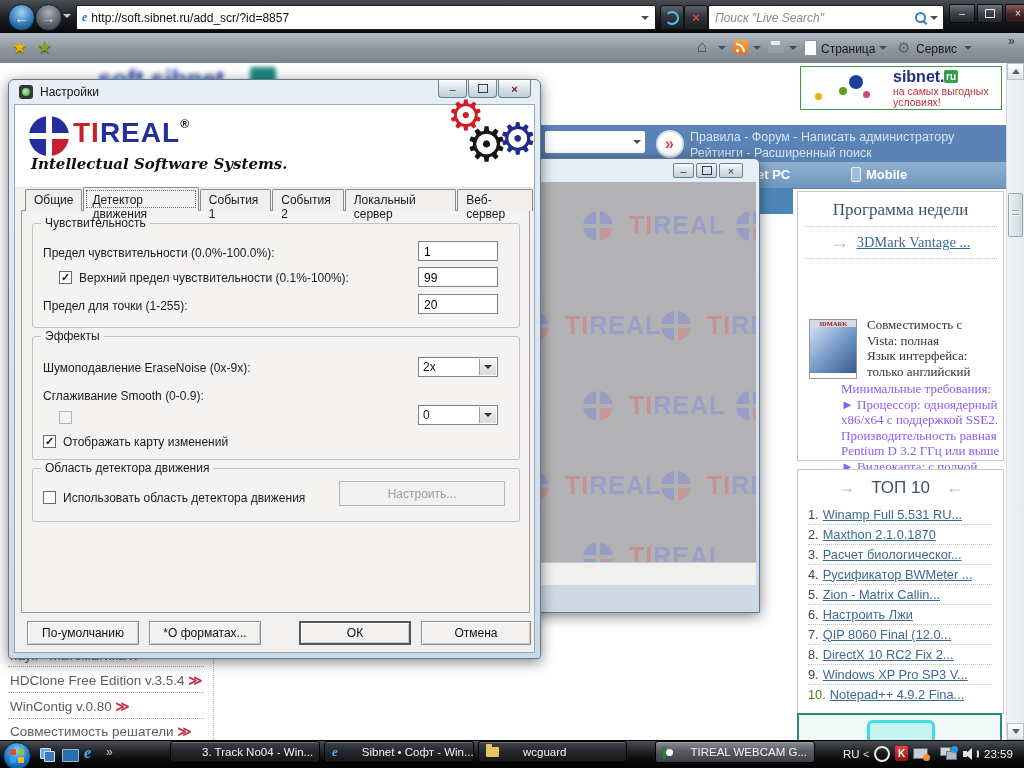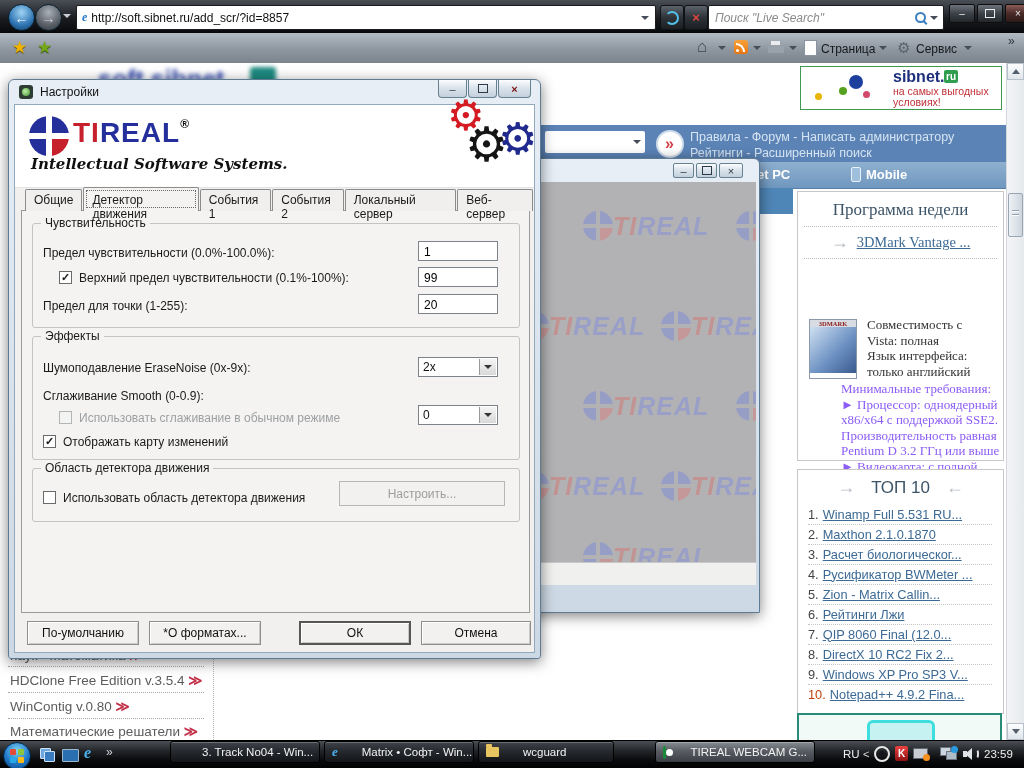--- a/index.html
+++ b/index.html
@@ -51,21 +51,21 @@
   .combo .cbtn{position:absolute;right:1px;top:1px;bottom:1px;width:16px;background:linear-gradient(#f4f4f4,#d9d9d9);border-left:1px solid #9a9a9a;display:flex;align-items:center;justify-content:center;}
   .combo .cbtn i{width:0;height:0;border-left:4px solid transparent;border-right:4px solid transparent;border-top:4px solid #333;}
   .cb{width:13px;height:13px;background:#fff;border:1px solid #6a6a6a;box-sizing:border-box;font-size:11px;font-weight:bold;color:#1a1a1a;line-height:10px;text-align:center;}
   .cb.dis{background:#f3f3f2;border-color:#b2b5b8;}
   .group{border:1px solid #c3c3c3;border-radius:3px;}
   .gt{position:absolute;top:-8px;left:8px;background:#f4f3f2;padding:0 4px;font-size:12px;color:#1a1a1a;}
   .dlglbl{font-size:12px;color:#1a1a1a;}
   .tab32{padding:3px 8px 3px;background:#f0efed;border:1px solid #8b8b8b;border-bottom:none;border-radius:2px 2px 0 0;font-size:12px;color:#1a1a1a;margin-right:1px;height:15px;}
   .tab32.act{background:#f4f3f2;padding-top:5px;margin-top:-3px;position:relative;z-index:3;outline:1px dotted #666;outline-offset:-4px;}
   
-  .wm{position:absolute;display:flex;align-items:center;gap:0;opacity:.9;font-style:italic;}
+  .wm{position:absolute;display:flex;align-items:flex-start;gap:16px;opacity:.9;}
   .wm-c{width:30px;height:30px;border-radius:50%;
     background:linear-gradient(to right,transparent 13px,#b2b2b4 13px,#b2b2b4 17px,transparent 17px),
                linear-gradient(to bottom,transparent 13px,#b2b2b4 13px,#b2b2b4 17px,transparent 17px),
                conic-gradient(#959cc7 0 90deg,#c79595 90deg 180deg,#959cc7 180deg 360deg);}
   .wm-t{font-weight:bold;font-size:25px;letter-spacing:1px;}
   
   .taskbar{left:0;top:740px;width:1024px;height:28px;background:linear-gradient(#4b4f55,#232629 35%,#0b0c0e 65%,#000);border-top:1px solid #000;z-index:40;}
   .task{position:absolute;top:0;height:22px;border-radius:3px;border:1px solid #000;background:linear-gradient(#3f434a,#26292e 45%,#131518);box-shadow:inset 0 1px 0 rgba(255,255,255,.25);color:#f2f2f2;font-size:11.5px;display:flex;align-items:center;gap:24px;padding:0 7px;box-sizing:border-box;white-space:nowrap;overflow:hidden;}
   .task.active{background:linear-gradient(#878c93,#595d63 45%,#3b3f45);}
   .bolt{width:11px;height:12px;background:#ffc20a;clip-path:polygon(55% 0,20% 55%,45% 55%,35% 100%,85% 40%,55% 40%);}
@@ -227,51 +227,51 @@
       <div class="t10row" style="top:94px;">
           <span style="color:#444;">4.</span>
           <span class="link">Русификатор BWMeter ...</span>
         </div>
       <div class="t10row" style="top:114px;">
           <span style="color:#444;">5.</span>
           <span class="link">Zion  -  Matrix  Callin...</span>
         </div>
       <div class="t10row" style="top:134px;">
           <span style="color:#444;">6.</span>
-          <span class="link">Рейтинги Лжи</span>
+          <span class="link">Настроить Лжи</span>
         </div>
       <div class="t10row" style="top:154px;">
           <span style="color:#444;">7.</span>
           <span class="link">QIP 8060 Final (12.0...</span>
         </div>
       <div class="t10row" style="top:174px;">
           <span style="color:#444;">8.</span>
           <span class="link">DirectX 10 RC2 Fix 2...</span>
         </div>
       <div class="t10row" style="top:194px;">
           <span style="color:#444;">9.</span>
           <span class="link">Windows XP Pro SP3 V...</span>
         </div>
       <div class="t10row" style="top:214px;border-bottom:none;">
-          <span style="color:#c2410c;">10.</span>
+          <span style="color:#4d7c0f;">10.</span>
           <span class="link">Notepad++ 4.9.2 Fina...</span>
         </div>
     </div>
 
     <div class="abs" style="left:797px;top:650px;width:201px;height:27px;border:2px solid #2a8a78;background:#f2faf7;">
       <div class="abs" style="left:68px;top:5px;width:62px;height:22px;border:3px solid #3fdede;border-radius:6px;background:#c6f2f2;"></div>
     </div>
 
     <div class="abs" style="left:10px;top:584px;font-size:13.5px;color:#5c5c5c;"><span>наук - Математика</span> <span style="color:#c23048;font-weight:bold;">≫</span></div>
     <div class="abs dot-h" style="left:8px;top:603px;width:196px;border-top-color:#a8a8a8;"></div>
     <div class="abs" style="left:10px;top:609px;font-size:13.5px;color:#5c5c5c;"><span>HDClone Free Edition v.3.5.4</span> <span style="color:#c23048;font-weight:bold;">≫</span></div>
     <div class="abs dot-h" style="left:8px;top:629px;width:196px;border-top-color:#a8a8a8;"></div>
     <div class="abs" style="left:10px;top:635px;font-size:13.5px;color:#5c5c5c;"><span>WinContig v.0.80</span> <span style="color:#c23048;font-weight:bold;">≫</span></div>
     <div class="abs dot-h" style="left:8px;top:655px;width:196px;border-top-color:#a8a8a8;"></div>
-    <div class="abs" style="left:10px;top:660px;font-size:13.5px;color:#5c5c5c;"><span>Математические решатели</span> <span style="color:#c23048;font-weight:bold;">≫</span></div>
+    <div class="abs" style="left:10px;top:660px;font-size:13.5px;color:#5c5c5c;"><span>Совместимость решатели</span> <span style="color:#c23048;font-weight:bold;">≫</span></div>
     <div class="abs" style="left:213px;top:582px;height:95px;border-left:1px dotted #b0b0b0;"></div>
 
     <div class="abs sb-track">
       <div class="sb-btn abs" style="left:0;top:0;">
           <i style="width:0;height:0;border-left:4px solid transparent;border-right:4px solid transparent;border-bottom:5px solid #55606e;"></i>
         </div>
       <div class="abs" style="left:1px;top:130px;width:15px;height:44px;border:1px solid #98a6b4;border-radius:2px;background:linear-gradient(90deg,#eef1f4,#cdd6de);box-sizing:border-box;">
         <i style="display:block;margin:16px 3px 0;border-top:1px solid #8fa0b0;border-bottom:1px solid #fff;"></i>
         <i style="display:block;margin:2px 3px 0;border-top:1px solid #8fa0b0;border-bottom:1px solid #fff;"></i>
       </div>
@@ -399,21 +399,20 @@
               </span>
             </div>
           <span class="dlglbl abs" style="left:10px;top:52px;">Сглаживание Smooth (0-0.9):</span>
           <div class="combo abs" style="left:385px;top:48px;width:80px;height:20px;">
               <span class="val">0</span>
               <span class="cbtn">
                 <i></i>
               </span>
             </div>
           <span class="cb dis abs" style="left:26px;top:74px;"></span>
-          <span class="dlglbl abs" style="left:46px;top:74px;color:#9da0a3;">Использовать сглаживание в обычном режиме</span>
           <span class="cb abs" style="left:10px;top:98px;"><span>✓</span></span>
           <span class="dlglbl abs" style="left:30px;top:98px;">Отображать карту изменений</span>
         </div>
 
         <div class="group abs" style="left:10px;top:257px;width:486px;height:52px;text-align:center;">
           <span class="gt">Область детектора движения</span>
           <span class="cb abs" style="left:10px;top:22px;"></span>
           <span class="dlglbl abs" style="left:30px;top:22px;">Использовать область детектора движения</span>
           <div class="btn32 dis abs" style="left:306px;top:12px;width:166px;height:25px;">
               <span>Настроить...</span>
@@ -450,23 +449,23 @@
     <div class="abs" style="left:62px;top:8px;width:15px;height:11px;background:#2a6fb0;border:1px solid #9fb8cc;border-radius:1px;"></div>
     <span class="abs" style="left:84px;top:3px;font:bold italic 16px 'Liberation Serif',serif;color:#4ab0f0;">e</span>
     <span class="abs" style="left:106px;top:4px;font-size:12px;color:#cfd4da;">»</span>
 
     <div class="task" style="left:170px;width:150px;">
       <span class="bolt"></span>
       <span>3. Track No04 - Win...</span>
     </div>
     <div class="task" style="left:324px;width:150px;">
       <span style="font:bold italic 13px 'Liberation Serif',serif;color:#4ab0f0;">e</span>
-      <span>Matrix • Софт - Win...</span>
-    </div>
-    <div class="task" style="left:478px;width:136px;">
+      <span>Sibnet • Софт - Win...</span>
+    </div>
+    <div class="task" style="left:478px;width:149px;">
       <span style="width:13px;height:10px;background:#e8c460;border-radius:1px;position:relative;display:block;">
           <i style="position:absolute;left:0;top:-3px;width:6px;height:3px;background:#e8c460;border-radius:1px 1px 0 0;"></i>
         </span>
       <span>wcguard</span>
     </div>
     <div class="task active" style="left:655px;width:160px;">
       <span style="width:13px;height:13px;background:#1a8a3a;border-radius:2px;position:relative;display:block;">
           <i style="position:absolute;left:3px;top:3px;width:7px;height:7px;background:#fff;border-radius:50%;"></i>
         </span>
       <span>TIREAL WEBCAM G...</span>

